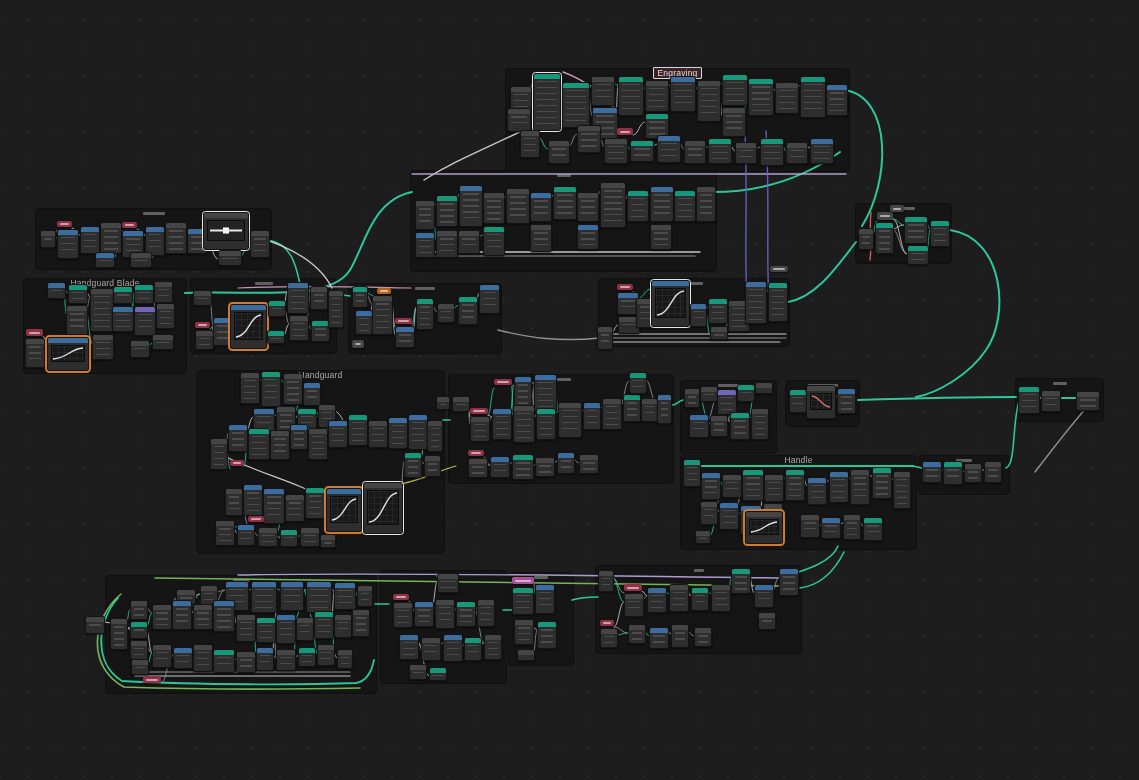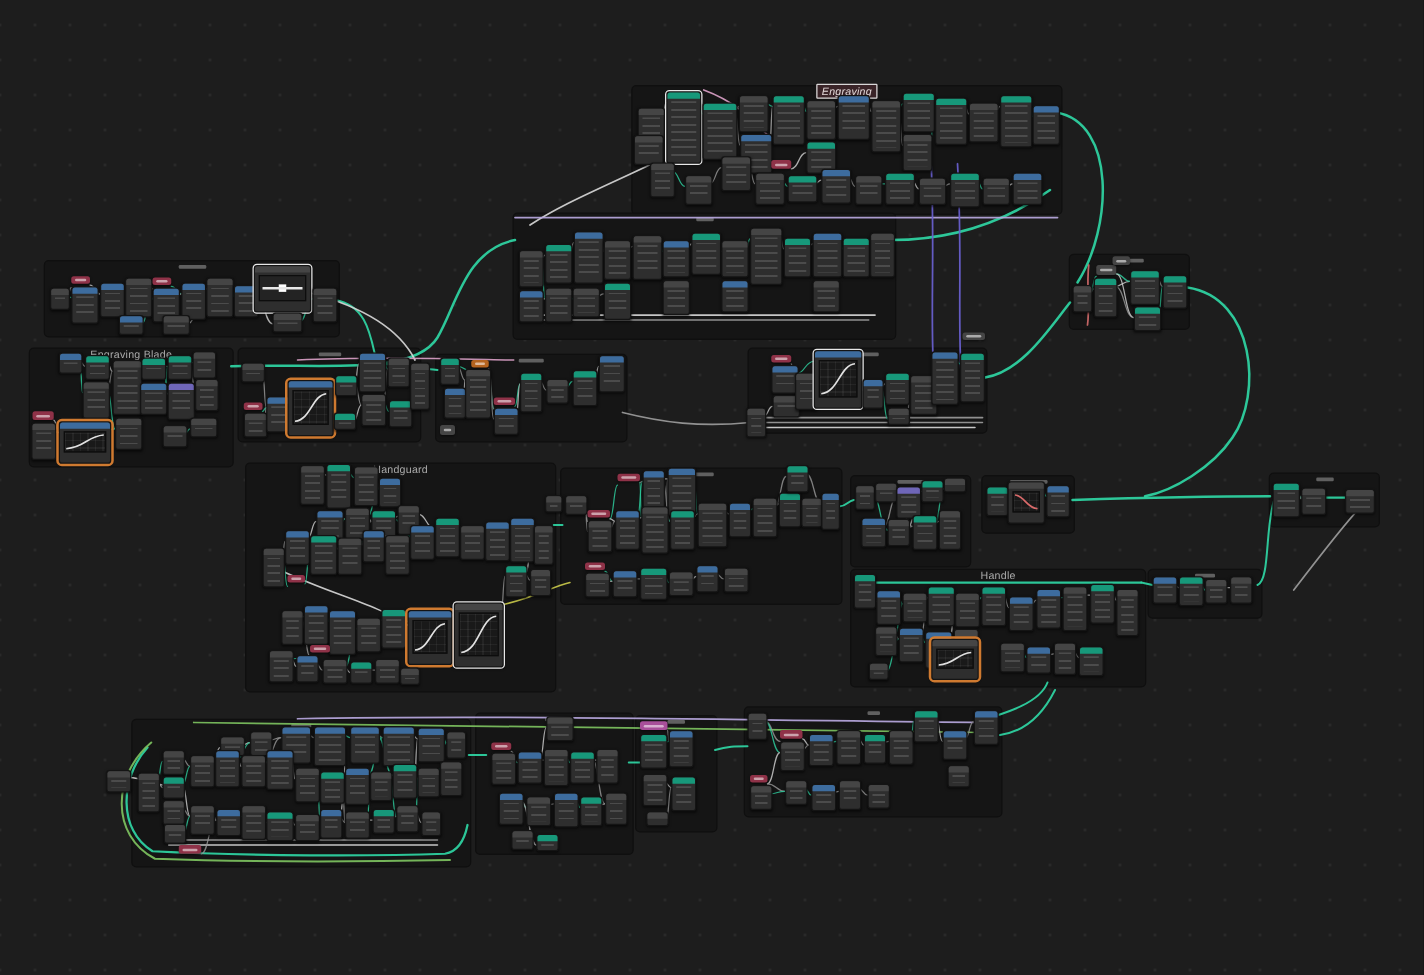--- a/index.html
+++ b/index.html
@@ -4,21 +4,21 @@
 <style>
   html,body{margin:0;padding:0;background:#111;}
   .canvas{position:relative;width:1139px;height:780px;overflow:hidden;
     background-color:#1d1d1d;
     background-image:radial-gradient(circle,#2b2b2b 1px,transparent 1.3px);
     background-size:28px 28px;background-position:14px 6px;
     font-family:"Liberation Sans",sans-serif;}
   .frame{position:absolute;background:#151515;border:1px solid #0f0f0f;border-radius:4px;}
   .frame-label{position:absolute;top:-1px;left:0;width:100%;text-align:center;
     font-size:8.5px;line-height:10px;color:#ababab;letter-spacing:.2px;white-space:nowrap;}
-  .frame-label-sel{color:#e3d9d9;font-style:italic;}
+  .frame-label-sel{color:#e3d9d9;}
   .frame-label-sel span{border:1px solid #d8d8d8;background:#3a2428;padding:0 3px;border-radius:1px;}
   .label-bar{position:absolute;top:3px;left:50%;transform:translateX(-50%);
     height:3px;background:#606060;border-radius:1px;}
   .node{position:absolute;background-color:#2e2e2e;border:1px solid #141414;
     border-radius:2.5px;box-shadow:0 1px 2px rgba(0,0,0,.55);}
   .node .rows{position:absolute;left:3px;right:3px;top:7px;bottom:3px;
     background-image:repeating-linear-gradient(to bottom,rgba(255,255,255,.14) 0 1.5px,transparent 1.5px 6px);}
   .hd{position:absolute;top:0;left:0;right:0;height:4.5px;border-radius:2px 2px 0 0;}
   .label-node{position:absolute;border-radius:2px;box-shadow:0 1px 2px rgba(0,0,0,.5);}
   .label-node .bar{position:absolute;left:3px;right:3px;top:50%;height:2px;
@@ -40,21 +40,21 @@
     <div class="frame" style="left: 505px; top: 68px; width: 343px; height: 102px;">
       <div class="frame-label frame-label-sel"><span>Engraving</span></div>
     </div>
     <div class="frame" style="left: 410px; top: 170px; width: 305px; height: 100px;">
       <div class="label-bar" style="width: 14px;"></div>
     </div>
     <div class="frame" style="left: 35px; top: 208px; width: 235px; height: 60px;">
       <div class="label-bar" style="width: 22px;"></div>
     </div>
     <div class="frame" style="left: 23px; top: 278px; width: 162px; height: 94px;">
-      <div class="frame-label"><span>Engraving Blade</span></div>
+      <div class="frame-label"><span>Handguard Blade</span></div>
     </div>
     <div class="frame" style="left: 190px; top: 278px; width: 145px; height: 74px;">
       <div class="label-bar" style="width: 18px;"></div>
     </div>
     <div class="frame" style="left: 348px; top: 283px; width: 152px; height: 69px;">
       <div class="label-bar" style="width: 20px;"></div>
     </div>
     <div class="frame" style="left: 598px; top: 278px; width: 190px; height: 67px;">
       <div class="label-bar" style="width: 18px;"></div>
     </div>

